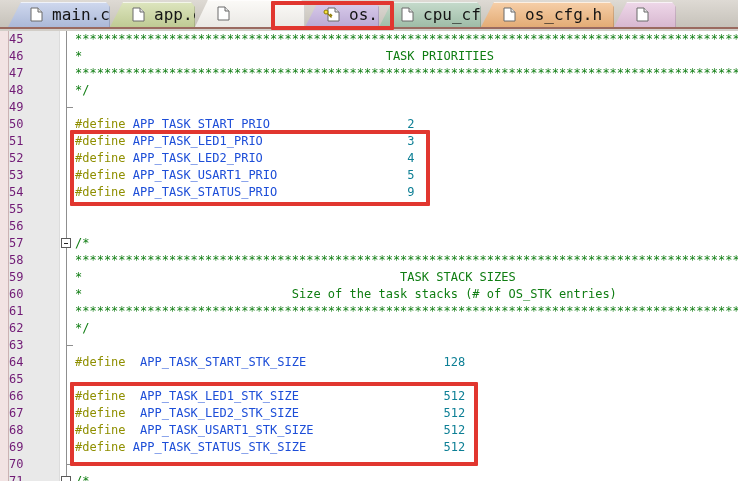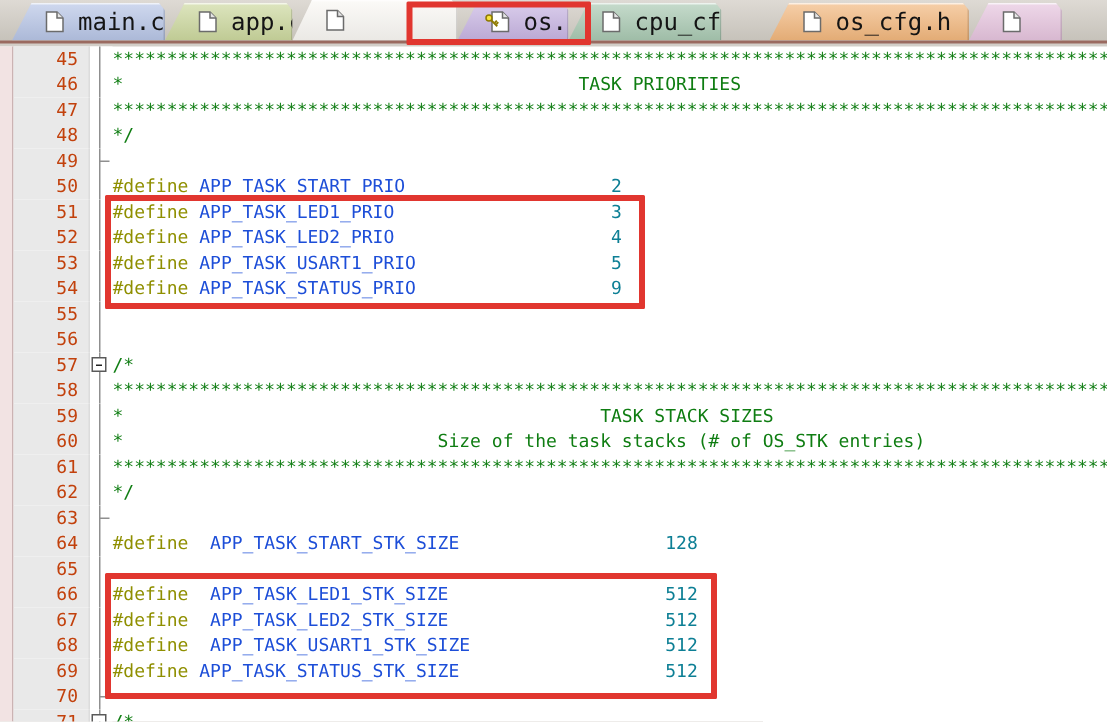--- a/index.html
+++ b/index.html
@@ -23,21 +23,21 @@
   .ficon{flex:none;}
   .iconwrap{position:relative;width:13px;height:15px;flex:none;}
   .keybadge{position:absolute;left:-4px;top:-3px;}
 
   
   .editor{position:absolute;left:0;top:31px;width:738px;height:450px;background:#fff;}
   .leftstrip{position:absolute;left:0;top:0;width:8px;height:100%;
              background:#f2e3e3;border-right:1px solid #cbb3b3;}
   .lines{position:absolute;left:9px;top:0;right:0;}
   .row{display:flex;height:17px;line-height:17px;font-size:12px;}
-  .gutter{flex:none;width:51px;background:#e9e9e9;color:#c2410c;text-align:right;
+  .gutter{flex:none;width:51px;background:#e9e9e9;color:#701a75;text-align:left;
           padding-right:7px;box-sizing:border-box;border-right:1px solid #dcdcdc;}
   .fold{flex:none;width:15px;position:relative;background:#fff;}
   .fold.m-line::before,.fold.m-tick::before,.fold.m-box::before{
       content:"";position:absolute;left:6px;top:0;bottom:0;width:1px;background:#8f8f8f;}
   .fold.m-tick::after{content:"";position:absolute;left:6px;top:8px;width:7px;height:1px;background:#8f8f8f;}
   .foldbox{position:absolute;left:1px;top:3px;width:10px;height:10px;background:#fff;
            border:1px solid #5a5a5a;box-sizing:border-box;z-index:2;}
   .foldbox::after{content:"";position:absolute;left:2px;top:3.5px;width:4px;height:1px;background:#222;}
   .code{flex:1;white-space:pre;overflow:hidden;color:#1a1a1a;}
   .c-comment{color:var(--c-comment);}
@@ -97,21 +97,21 @@
   </div>
       <div class="tab" style="width: 102px; background: linear-gradient(rgba(255, 255, 255, 0.333), rgba(0, 0, 0, 0.063)), rgb(169, 201, 178);">
     <span class="iconwrap">
       <svg class="ficon" width="13" height="15" viewBox="0 0 13 15">
         <path d="M1 1 h7 l4 4 v9 h-11 z" fill="#ffffff" stroke="#6b6b6b" stroke-width="1"></path>
         <path d="M8 1 v4 h4" fill="#e6e6e6" stroke="#6b6b6b" stroke-width="1"></path>
       </svg>
     </span>
     <span class="tab-label">cpu_cfg.h</span>
   </div>
-      <div class="tab" style="width: 133px; background: linear-gradient(rgba(255, 255, 255, 0.333), rgba(0, 0, 0, 0.063)), rgb(242, 183, 125); margin-left: 32px;">
+      <div class="tab" style="width: 133px; background: linear-gradient(rgba(255, 255, 255, 0.333), rgba(0, 0, 0, 0.063)), rgb(242, 183, 125);">
     <span class="iconwrap">
       <svg class="ficon" width="13" height="15" viewBox="0 0 13 15">
         <path d="M1 1 h7 l4 4 v9 h-11 z" fill="#ffffff" stroke="#6b6b6b" stroke-width="1"></path>
         <path d="M8 1 v4 h4" fill="#e6e6e6" stroke="#6b6b6b" stroke-width="1"></path>
       </svg>
     </span>
     <span class="tab-label">os_cfg.h</span>
   </div>
       <div class="tab" style="width: 62px; background: linear-gradient(rgba(255, 255, 255, 0.333), rgba(0, 0, 0, 0.063)), rgb(230, 196, 222);">
     <span class="iconwrap">

